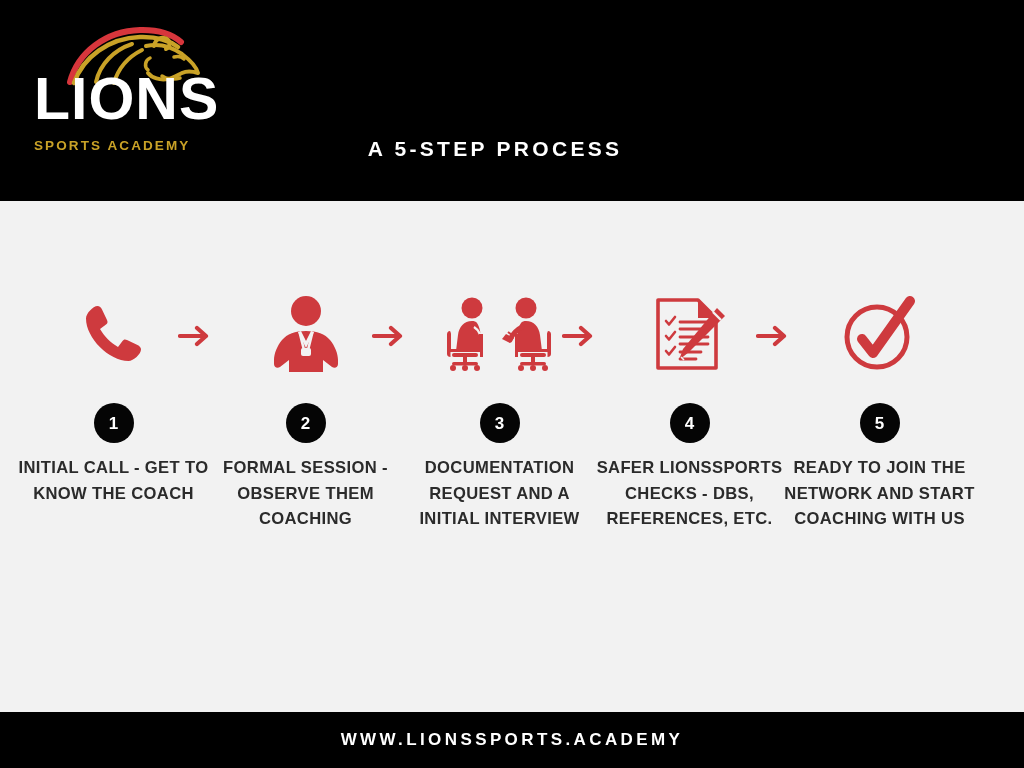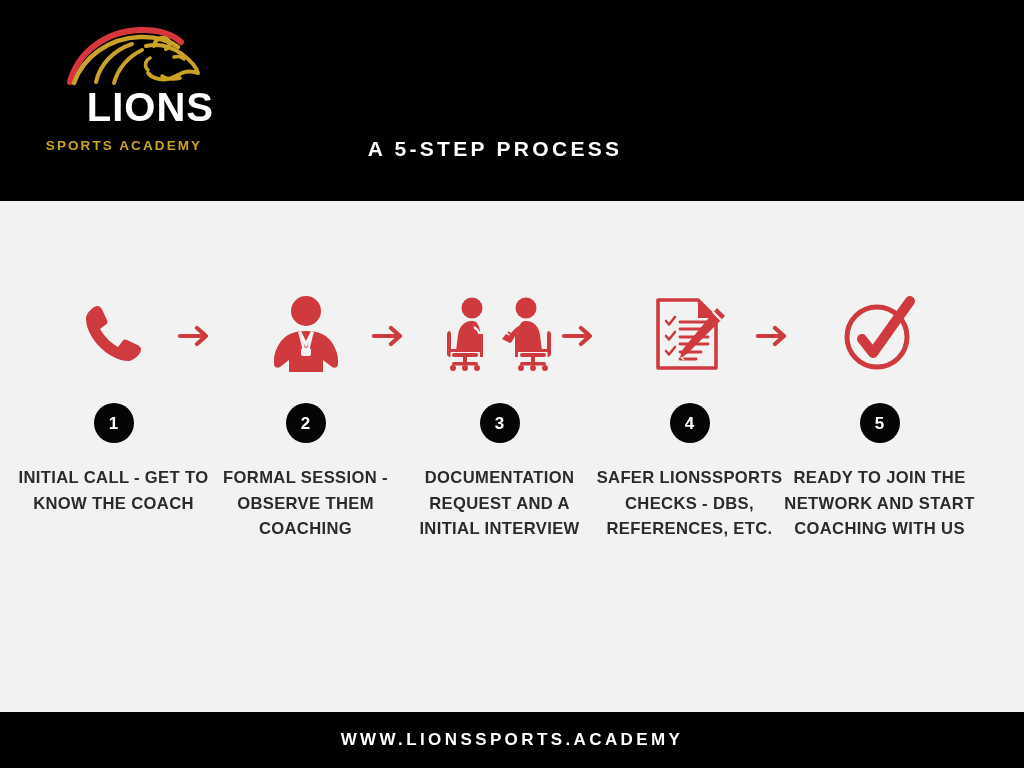--- a/index.html
+++ b/index.html
@@ -41,36 +41,36 @@
   .logo-mark {
     position: absolute;
     left: 28px;
     top: 0;
     width: 140px;
     height: 62px;
   }
   .logo-word {
     position: absolute;
     left: 0;
-    top: 58px;
+    top: 50px;
     width: 180px;
-    text-align: right;
+    text-align: left;
     color: #ffffff;
-    font-size: 40px;
+    font-size: 59px;
     font-weight: bold;
     letter-spacing: 1px;
     line-height: 47px;
     font-family: "Liberation Sans", sans-serif;
   }
   .logo-sub {
     position: absolute;
     left: 0;
     top: 113px;
     width: 180px;
-    text-align: center;
+    text-align: left;
     color: #c9a227;
     font-size: 13.5px;
     font-weight: bold;
     letter-spacing: 2.1px;
     line-height: 14px;
   }
   .title {
     position: absolute;
     left: 0;
     top: 70px;
@@ -133,21 +133,21 @@
     color: #ffffff;
     font-size: 17px;
     font-weight: bold;
     display: flex;
     align-items: center;
     justify-content: center;
     margin: 22px auto 0 auto;
     line-height: 1;
   }
   .step-label {
-    margin-top: 22px;
+    margin-top: 12px;
     text-align: center;
     color: #2b2b2b;
     font-size: 16.6px;
     font-weight: bold;
     letter-spacing: 0.35px;
     line-height: 25.5px;
   }
   .arrow {
     position: absolute;
     top: 115px;

